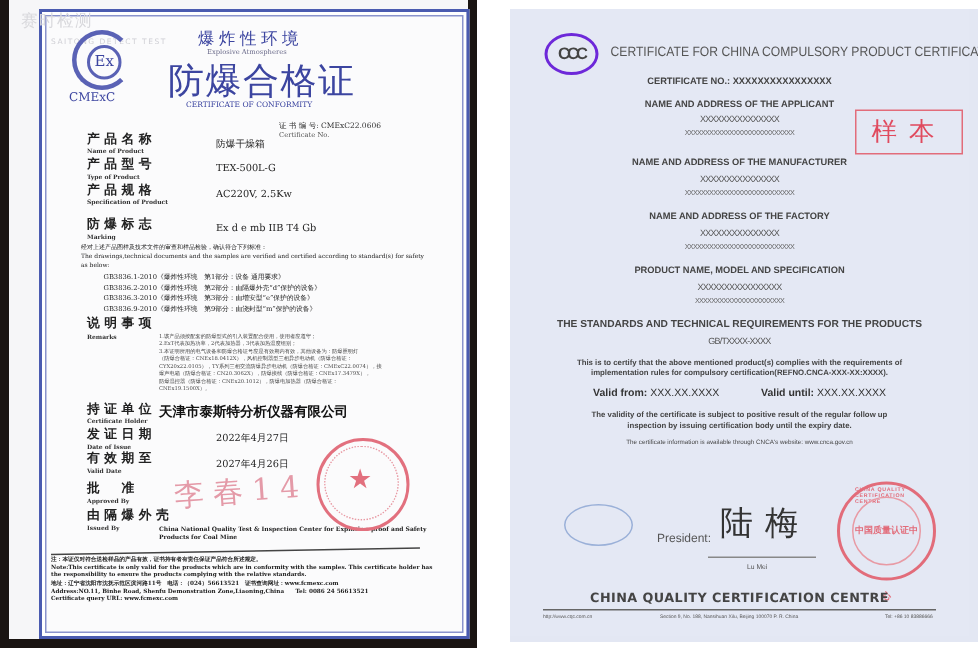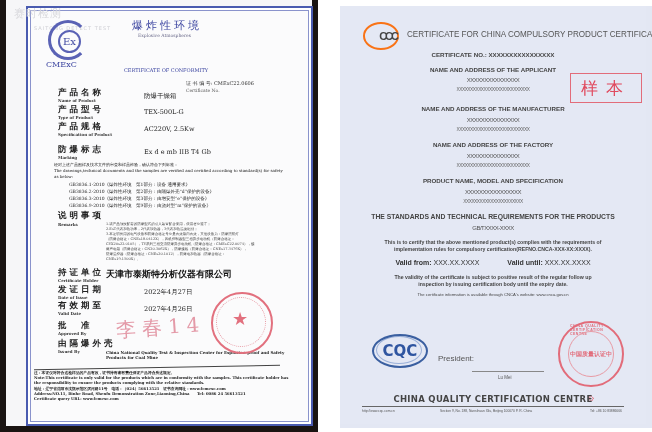--- a/index.html
+++ b/index.html
@@ -32,21 +32,21 @@
   .signature-left { position:absolute; left:110px; top:310px; font-size:20px; color:#e08a9a; font-family:"DejaVu Serif",serif; letter-spacing:6px; transform:rotate(-4deg); opacity:.85; }
   .seal-left { position:absolute; left:205px; top:292px; width:58px; height:58px; border-radius:50%; border:2px solid #e2707e; color:#e2707e; }
   .seal-left .star { position:absolute; left:19px; top:14px; font-size:18px; }
   .seal-left .ring { position:absolute; left:3px; top:3px; width:48px; height:48px; border-radius:50%; border:1px dotted #e89aa4; }
   .note { position:absolute; left:28px; top:370px; width:260px; font-size:3.8px; line-height:5.2px; color:#222; font-weight:bold; }
   .note-rule { position:absolute; left:28px; top:367px; width:246px; border-top:1px solid #444; transform:rotate(-1deg); }
 
   
   #right-paper { position:absolute; left:340px; top:6px; width:312px; height:422px; background:#e3e7f3; }
   #right-body { position:absolute; left:340px; top:6px; width:306px; height:418px; background:#e4e8f4; font-family:"Liberation Sans",sans-serif; color:#333; }
-  .ccc-logo { position:absolute; left:23px; top:16px; width:32px; height:24px; border-radius:50%; border:2px solid #f97316; font-size:11px; line-height:24px; text-align:right; color:#444; font-weight:bold; letter-spacing:-2px; }
+  .ccc-logo { position:absolute; left:23px; top:16px; width:32px; height:24px; border-radius:50%; border:2px solid #6d28d9; font-size:11px; line-height:24px; text-align:center; color:#444; font-weight:bold; letter-spacing:-2px; }
   .r-title { position:absolute; left:67px; top:23px; font-size:9px; color:#555; white-space:nowrap; transform:scaleX(0.9); transform-origin:left; }
   .rc { position:absolute; left:0; width:306px; text-align:center; white-space:nowrap; }
   .rh { font-size:6.2px; font-weight:bold; color:#444; }
   .rx { font-size:6px; color:#555; letter-spacing:-0.5px; }
   .rxs { font-size:4.8px; color:#666; letter-spacing:-0.5px; }
   .rp { font-size:5.2px; font-weight:bold; color:#444; }
   .rv { font-size:7px; color:#333; }
   .rfoot { font-size:4.2px; color:#444; }
   .sample-stamp { position:absolute; left:230px; top:67px; width:70px; height:28px; border:1px solid #e26c7a; color:#e04a5e; font-size:17px; text-align:center; line-height:28px; letter-spacing:8px; font-family:"DejaVu Sans",sans-serif; }
   .cqc-logo { position:absolute; left:32px; top:328px; width:52px; height:30px; border-radius:50%; border:2px solid #3a5fa0; color:#2f55a0; font-weight:bold; font-size:15px; text-align:center; line-height:30px; font-family:"DejaVu Sans",sans-serif; }
@@ -72,20 +72,21 @@
   <div class="wm">赛时检测</div>
   <div class="wm-sub">SAITONG DETECT TEST</div>
 
   <div class="ex-logo">
     <div class="ex-logo-inner">Ex</div>
   </div>
   <div class="cmexc">CMExC</div>
 
   <div class="title-cn-small">爆炸性环境</div>
   <div class="title-en-small">Explosive Atmospheres</div>
+  <div class="title-cn-big">防爆合格证</div>
   <div class="title-en-conf">CERTIFICATE OF CONFORMITY</div>
 
   <div class="certno">
     <span>证 书 编 号:</span>
     <span>CMExC22.0606</span>
   </div>
   <div class="certno-en">Certificate No.</div>
 
   <div class="row-label-cn" style="top:87px">产品名称</div>
   <div class="row-label-en" style="top:98px">Name of Product</div>
@@ -196,23 +197,23 @@
     <span style="display:inline-block; width:24px;"></span>
     <b>Valid until:</b>
     <span>XXX.XX.XXXX</span>
   </div>
 
   <div class="rc rp" style="top:268px">The validity of the certificate is subject to positive result of the regular follow up</div>
   <div class="rc rp" style="top:275px">inspection by issuing certification body until the expiry date.</div>
   <div class="rc rfoot" style="top:286px">The certificate information is available through CNCA's website: www.cnca.gov.cn</div>
 
   <div class="cqc-grid"></div>
-  <div class="cqc-logo">CQC</div>
 
   <div class="president">President:</div>
+  <div class="signature-right">陆梅</div>
   <div class="sig-line"></div>
   <div class="lumei">Lu Mei</div>
 
   <div class="seal-right">
     <div class="arc">CHINA QUALITY CERTIFICATION CENTRE</div>
     <div class="inner">中国质量认证中心</div>
   </div>
 
   <div class="cqc-name">CHINA QUALITY CERTIFICATION CENTRE</div>
   <div class="cqc-rule"></div>

